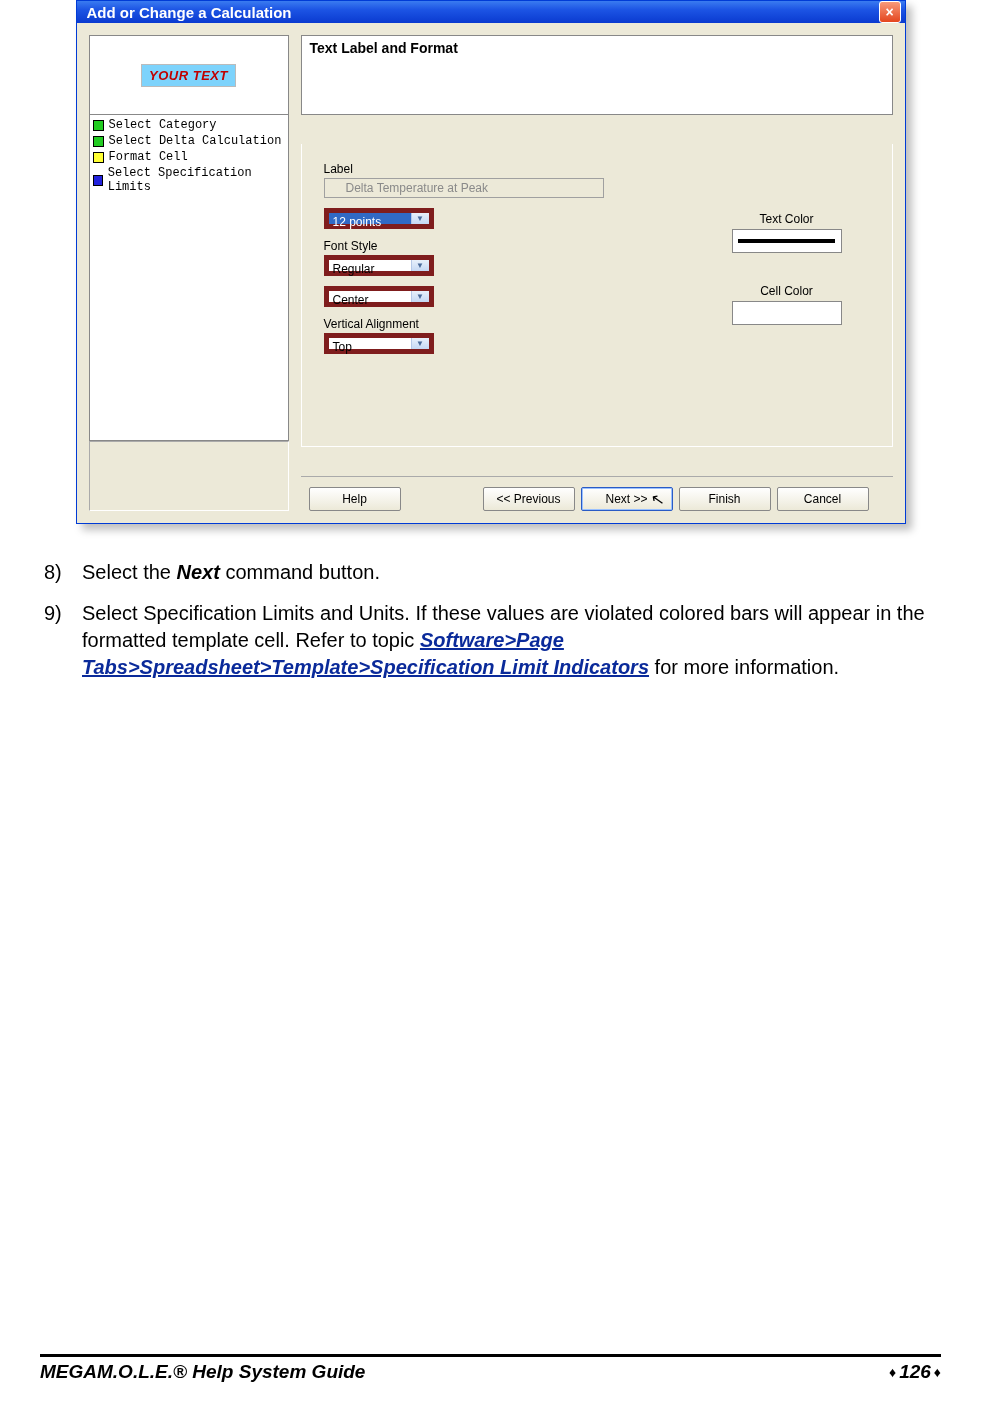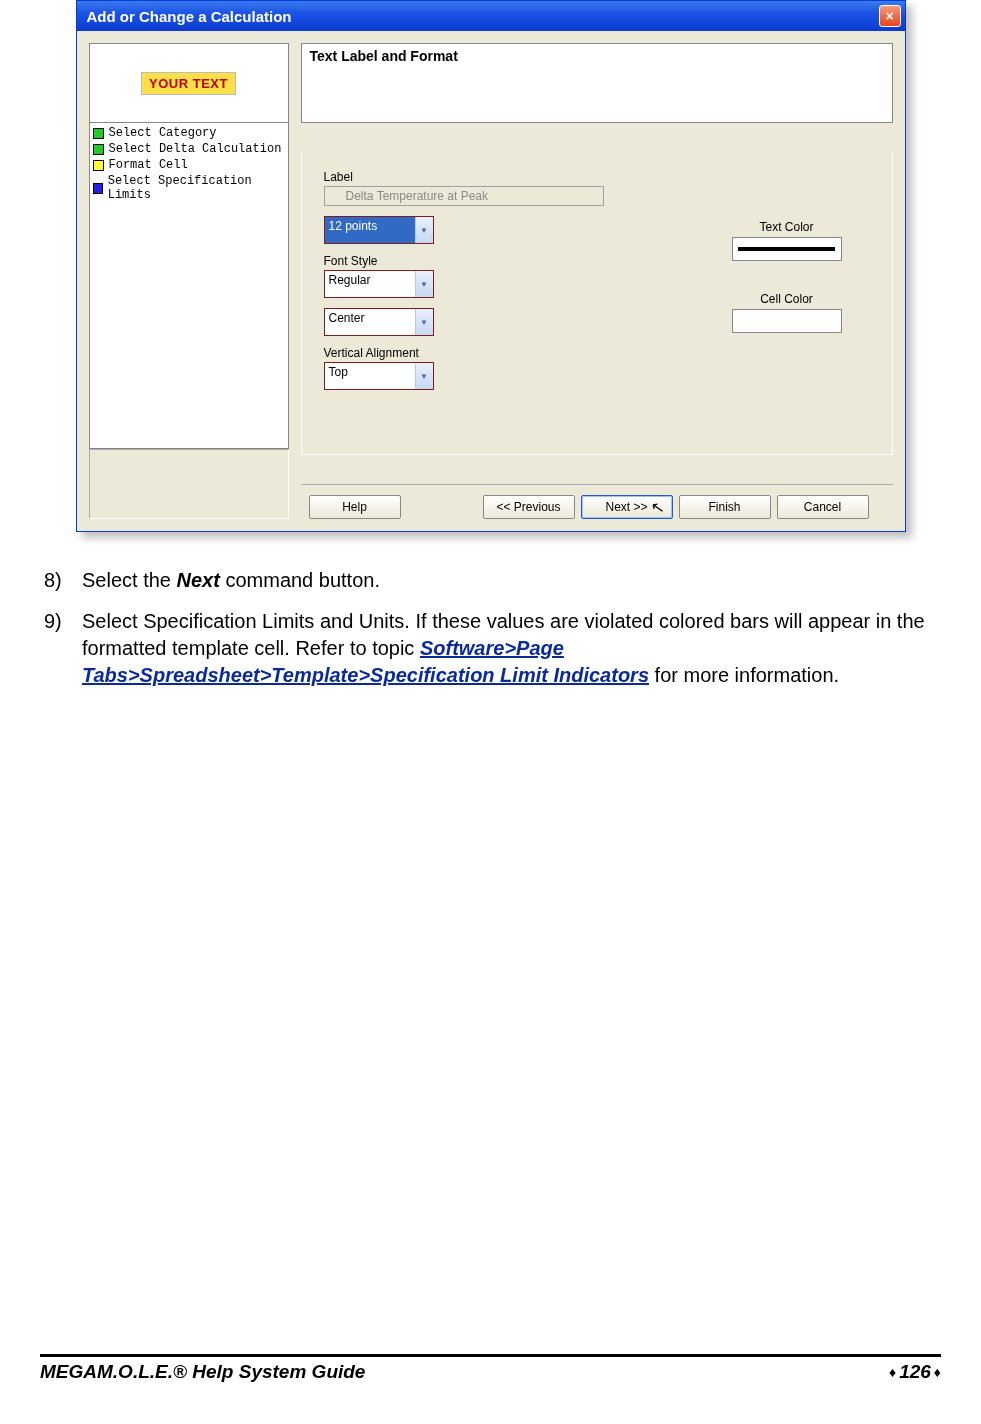--- a/index.html
+++ b/index.html
@@ -16,21 +16,21 @@
     padding: 0 40px;
   }
   
   .dialog-wrap {
     margin: 0 auto;
     width: 830px;
     box-shadow: 6px 6px 8px rgba(0,0,0,0.25);
     border: 1px solid #003bd6;
   }
   .titlebar {
-    height: 30px;
+    height: 22px;
     background: linear-gradient(to bottom,#3a7bf0 0%, #1c54e4 40%, #0a3ad0 100%);
     display:flex;
     align-items:center;
     justify-content:space-between;
     padding: 0 4px 0 10px;
     color:#fff;
     font-weight:bold;
     font-size:15px;
     font-family: "Trebuchet MS", Tahoma, sans-serif;
   }
@@ -57,27 +57,28 @@
     flex-direction:column;
     gap:0;
   }
   .preview-box {
     height: 80px;
     background:#fff;
     border:1px solid #888;
     display:flex;align-items:center;justify-content:center;
   }
   .preview-text {
-    background:#fde047;
+    background:#7dd3fc;
     padding: 3px 7px;
     border:1px solid #bbb;
     color:#c00000;
     font-weight:bold;
     font-size:13px;
     letter-spacing:0.5px;
+    font-style:italic;
   }
   .steps-box {
     flex: 1;
     background:#fff;
     border:1px solid #888;
     border-top:none;
     padding:2px 3px;
     font-size:12px;
   }
   .step-row {
@@ -123,23 +124,23 @@
     width: 280px;
     height: 20px;
     background:#ece9d8;
     border:1px solid #a0a0a0;
     padding: 2px 21px;
     color:#8a8a8a;
     font-size:12px;
   }
   .combo {
     display:inline-flex;
-    border:1px solid #7f1d1d;
+    border:5px solid #7f1d1d;
     background:#fff;
-    height:28px;
+    height:21px;
     width:110px;
   }
   .combo.selected { background:#316ac5; color:#fff; }
   .combo .ctext { flex:1; padding:2px 4px; font-size:12px; }
   .combo .arrow {
     width:18px;
     background: linear-gradient(to bottom,#e8f0fb,#c5d8f4);
     border-left:1px solid #b5c8e8;
     display:flex;align-items:center;justify-content:center;
     font-size:8px;color:#4a6a9a;

